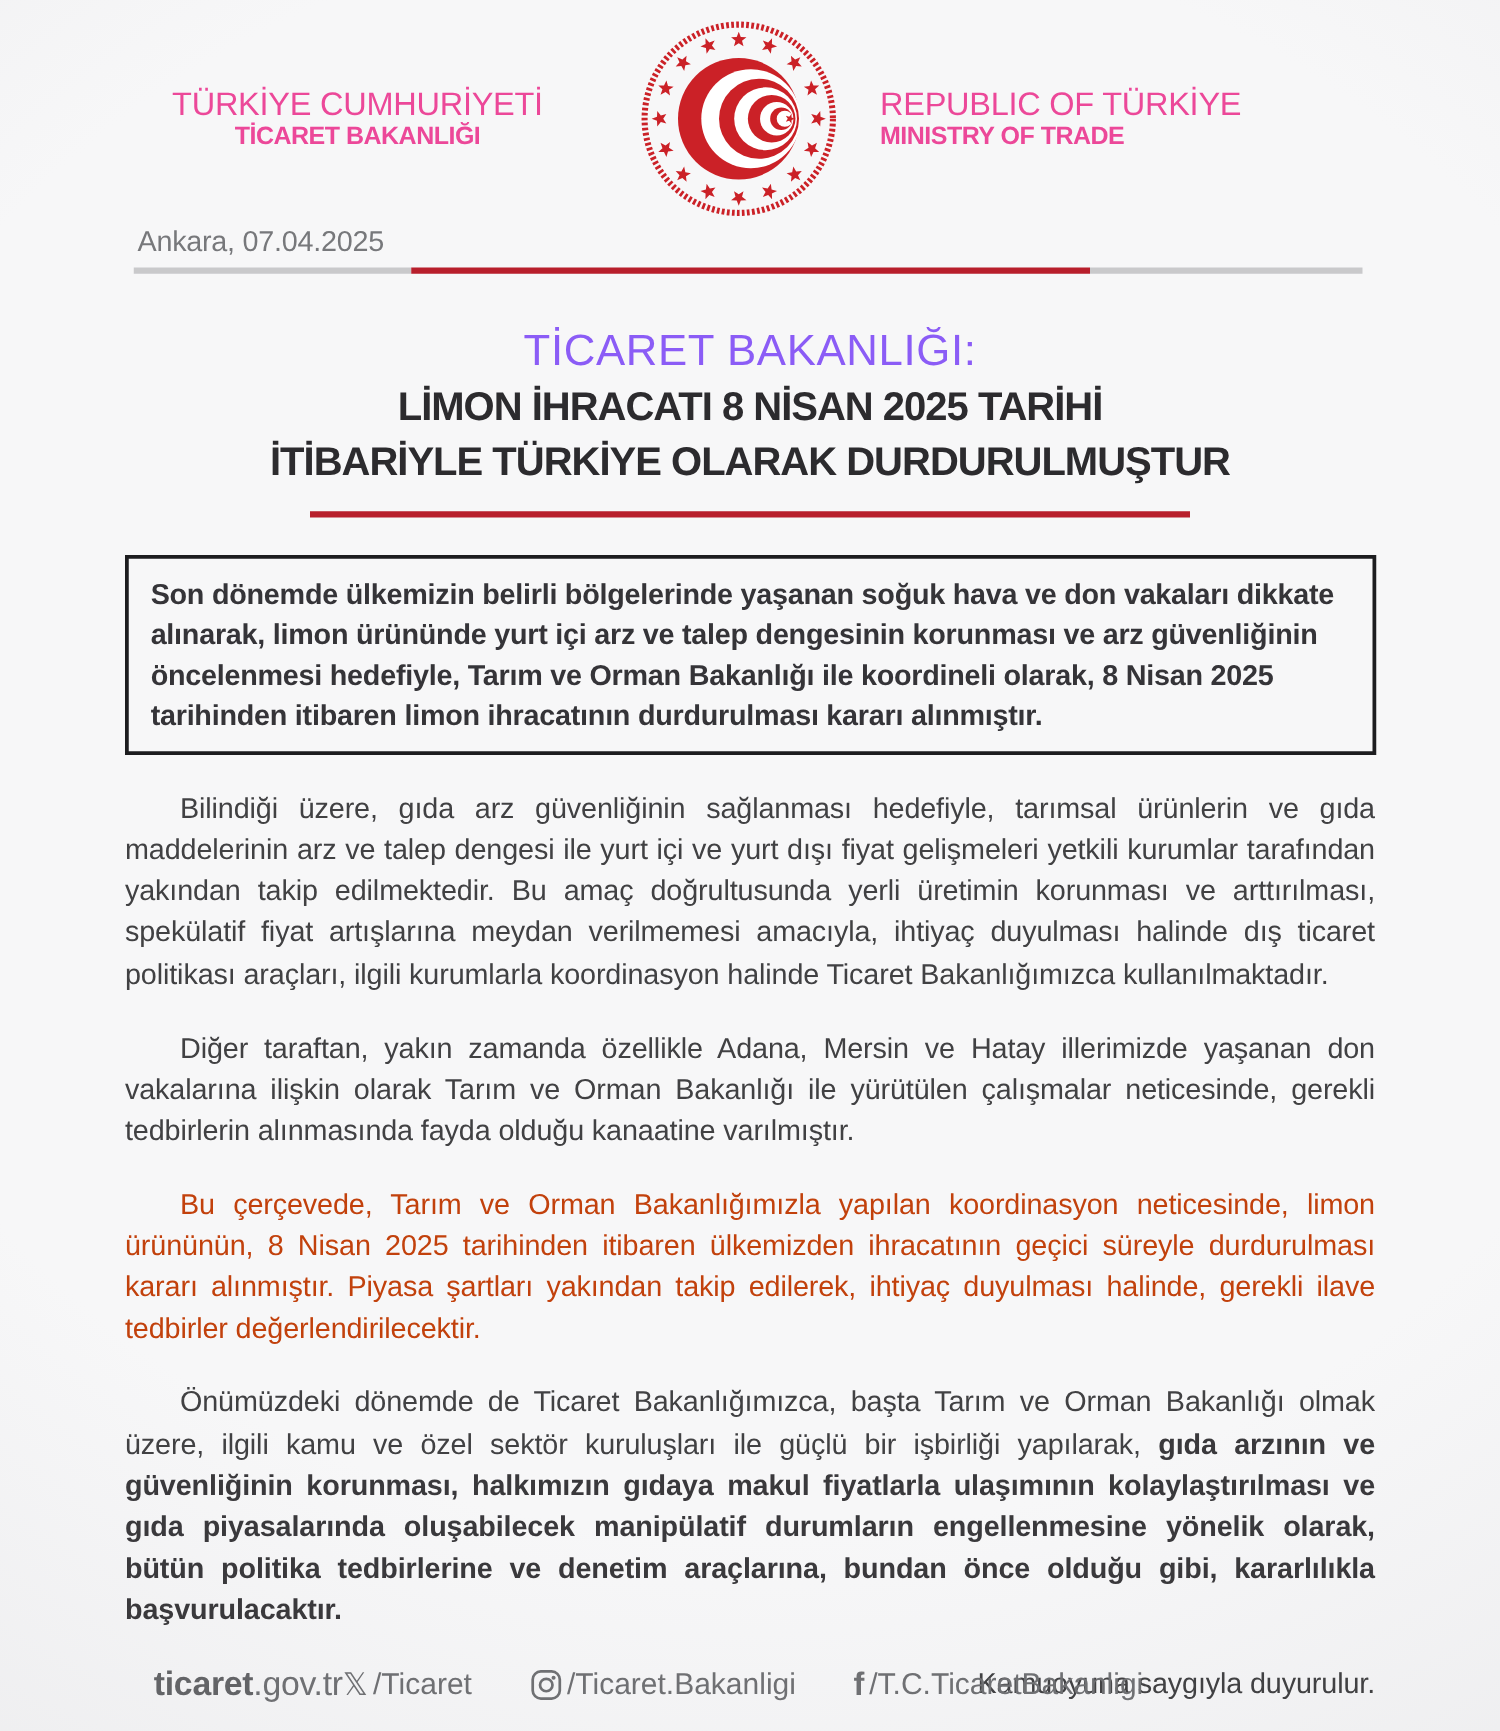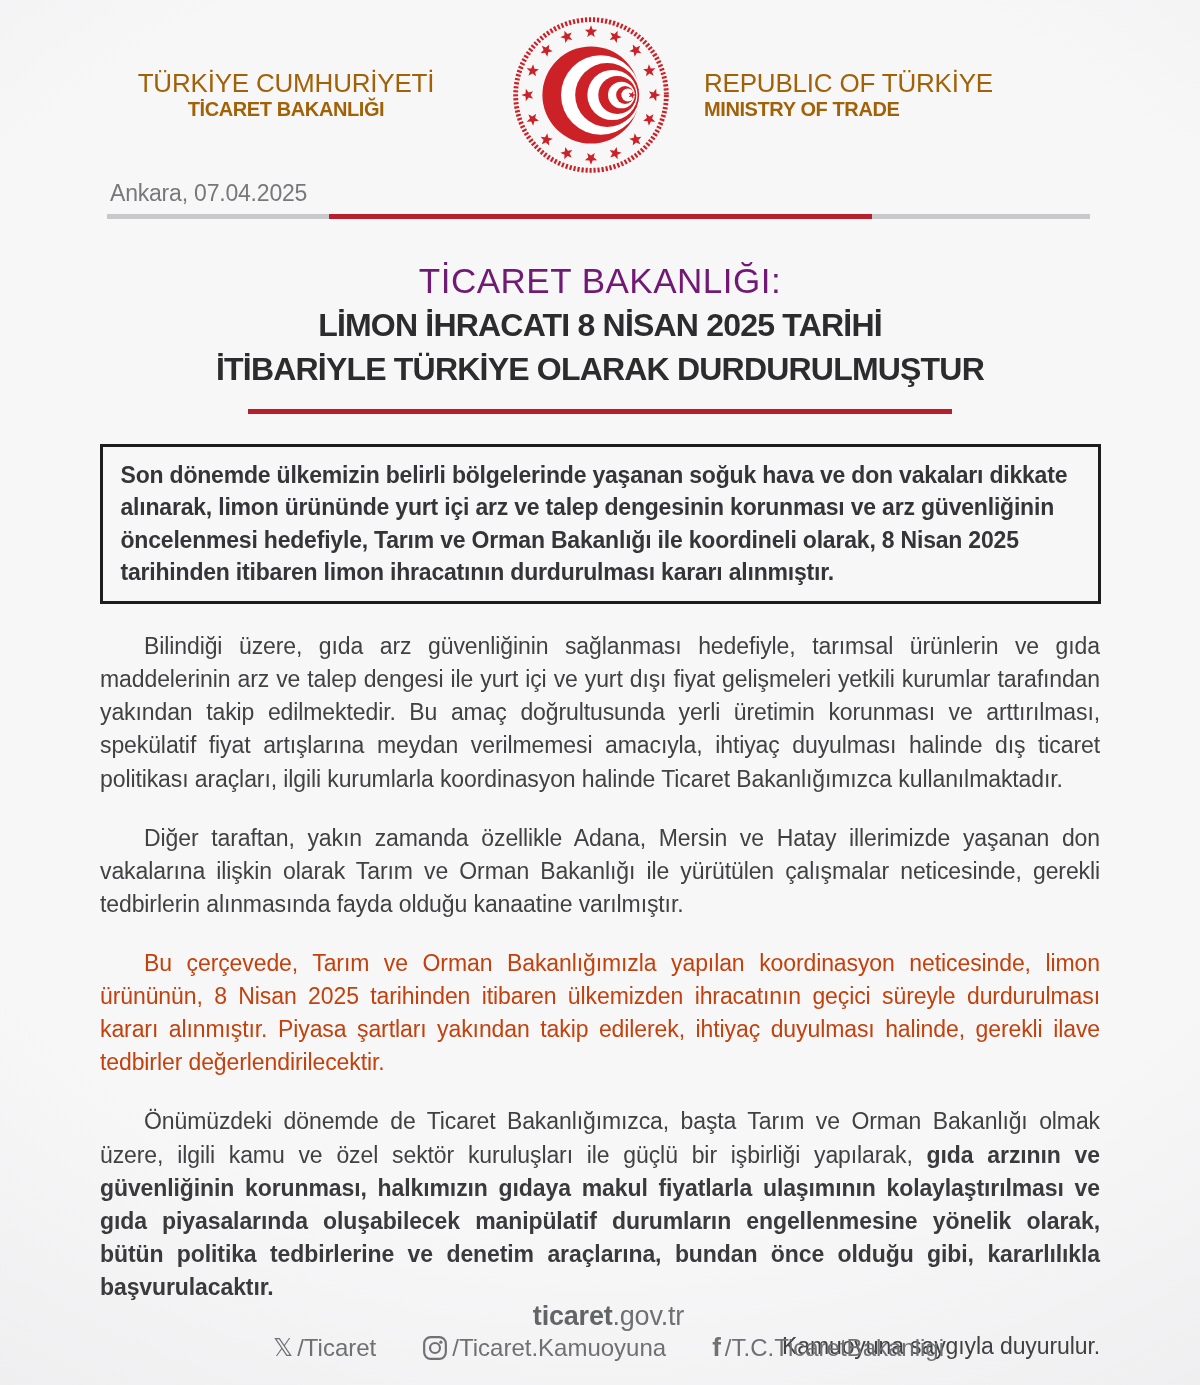--- a/index.html
+++ b/index.html
@@ -6,39 +6,39 @@
   body{
     width:1200px;height:1385px;position:relative;overflow:hidden;
     font-family:"Liberation Sans", sans-serif;
     background:radial-gradient(115% 85% at 50% 42%, #f7f7f8 55%, #e9e9eb 100%);
     color:#414143;
   }
   .page{width:1200px;height:1385px;position:relative;}
 
   
   .header{display:flex;align-items:center;justify-content:center;padding-top:14px;gap:14px;}
-  .org-block{width:420px;line-height:1.12;letter-spacing:-0.2px;color:#a16207;}
+  .org-block{width:420px;line-height:1.12;letter-spacing:-0.2px;color:#ec4899;}
   .org-tr{text-align:center;}
   .org-en{text-align:left;padding-left:18px;}
   .org-line1{font-size:26px;font-weight:400;}
   .org-line2{font-size:20px;font-weight:700;letter-spacing:-0.4px;}
 
   .logo-wrap{width:162px;height:162px;flex:0 0 auto;}
   .logo-wrap svg{width:162px;height:162px;display:block;}
 
   .dateline{margin:4px 0 0 110px;font-size:23px;color:#77787b;letter-spacing:-0.2px;}
 
   .divider{margin:7px 0 0 107px;width:983px;height:5px;display:flex;}
   .divider .seg-gray1{width:222px;background:#c9c9cb;}
   .divider .seg-red{width:543px;background:#b81f2c;}
   .divider .seg-gray2{width:218px;background:#c9c9cb;}
 
   
   .title-block{margin-top:42px;text-align:center;}
-  .title-kicker{font-size:35px;font-weight:400;color:#701a75;letter-spacing:0.5px;}
+  .title-kicker{font-size:35px;font-weight:400;color:#8b5cf6;letter-spacing:0.5px;}
   .title-main{font-size:32px;font-weight:700;color:#2c2b2e;letter-spacing:-0.8px;line-height:1.18;margin-top:6px;}
   .title-underline{width:704px;height:5px;background:#b81f2c;margin:20px auto 0 auto;}
 
   
   .lead-box{
     box-sizing:border-box;width:1001px;margin:30px auto 0 auto;
     border:3px solid #1d1d1f;padding:12px 18px;
     font-size:23px;font-weight:700;color:#353438;
     line-height:1.42;letter-spacing:-0.2px;
   }
@@ -47,21 +47,21 @@
   .body-col{width:1000px;margin:6px auto 0 auto;font-size:23px;line-height:1.44;letter-spacing:-0.1px;}
   .body-col p{margin:26px 0 0 0;text-align:justify;text-indent:44px;color:#414143;}
   .body-col p.bold{font-weight:400;color:#c2410c;}
   .body-col p .bold-run{font-weight:700;color:#3a393c;}
   .body-col p.closing{text-align:right;}
 
   
   .footer{
     position:absolute;left:123px;right:106px;bottom:22px;
     display:flex;align-items:center;justify-content:flex-start;
-    color:#6f7073;font-size:24px;flex-direction:column;
+    color:#6f7073;font-size:24px;
   }
   .website{font-size:27px;letter-spacing:-0.2px;}
   .website .w-bold{font-weight:700;color:#636467;}
   .socials{display:flex;align-items:center;gap:46px;}
   .social-item{display:flex;align-items:center;gap:4px;white-space:nowrap;}
   .x-glyph{font-family:"DejaVu Sans", sans-serif;font-size:25px;color:#6f7073;}
   .fb-glyph{font-weight:700;font-size:26px;color:#6f7073;}
   .insta-svg{width:26px;height:26px;display:block;}
 </style>
 </head>
@@ -154,21 +154,21 @@
       <div class="social-item">
         <span class="x-glyph">𝕏</span>
           <span>/Ticaret</span>
       </div>
       <div class="social-item">
         <svg class="insta-svg" viewBox="0 0 24 24" aria-hidden="true">
           <rect x="2" y="2" width="20" height="20" rx="6" fill="none" stroke="#6f7073" stroke-width="2"></rect>
           <circle cx="12" cy="12" r="4.6" fill="none" stroke="#6f7073" stroke-width="2"></circle>
           <circle cx="17.4" cy="6.6" r="1.5" fill="#6f7073"></circle>
         </svg>
-          <span>/Ticaret.Kamuoyuna</span>
+          <span>/Ticaret.Bakanligi</span>
       </div>
       <div class="social-item">
         <span class="fb-glyph">f</span>
           <span>/T.C.TicaretBakanligi</span>
       </div>
     </div>
   </div>
 
 </div>
 

